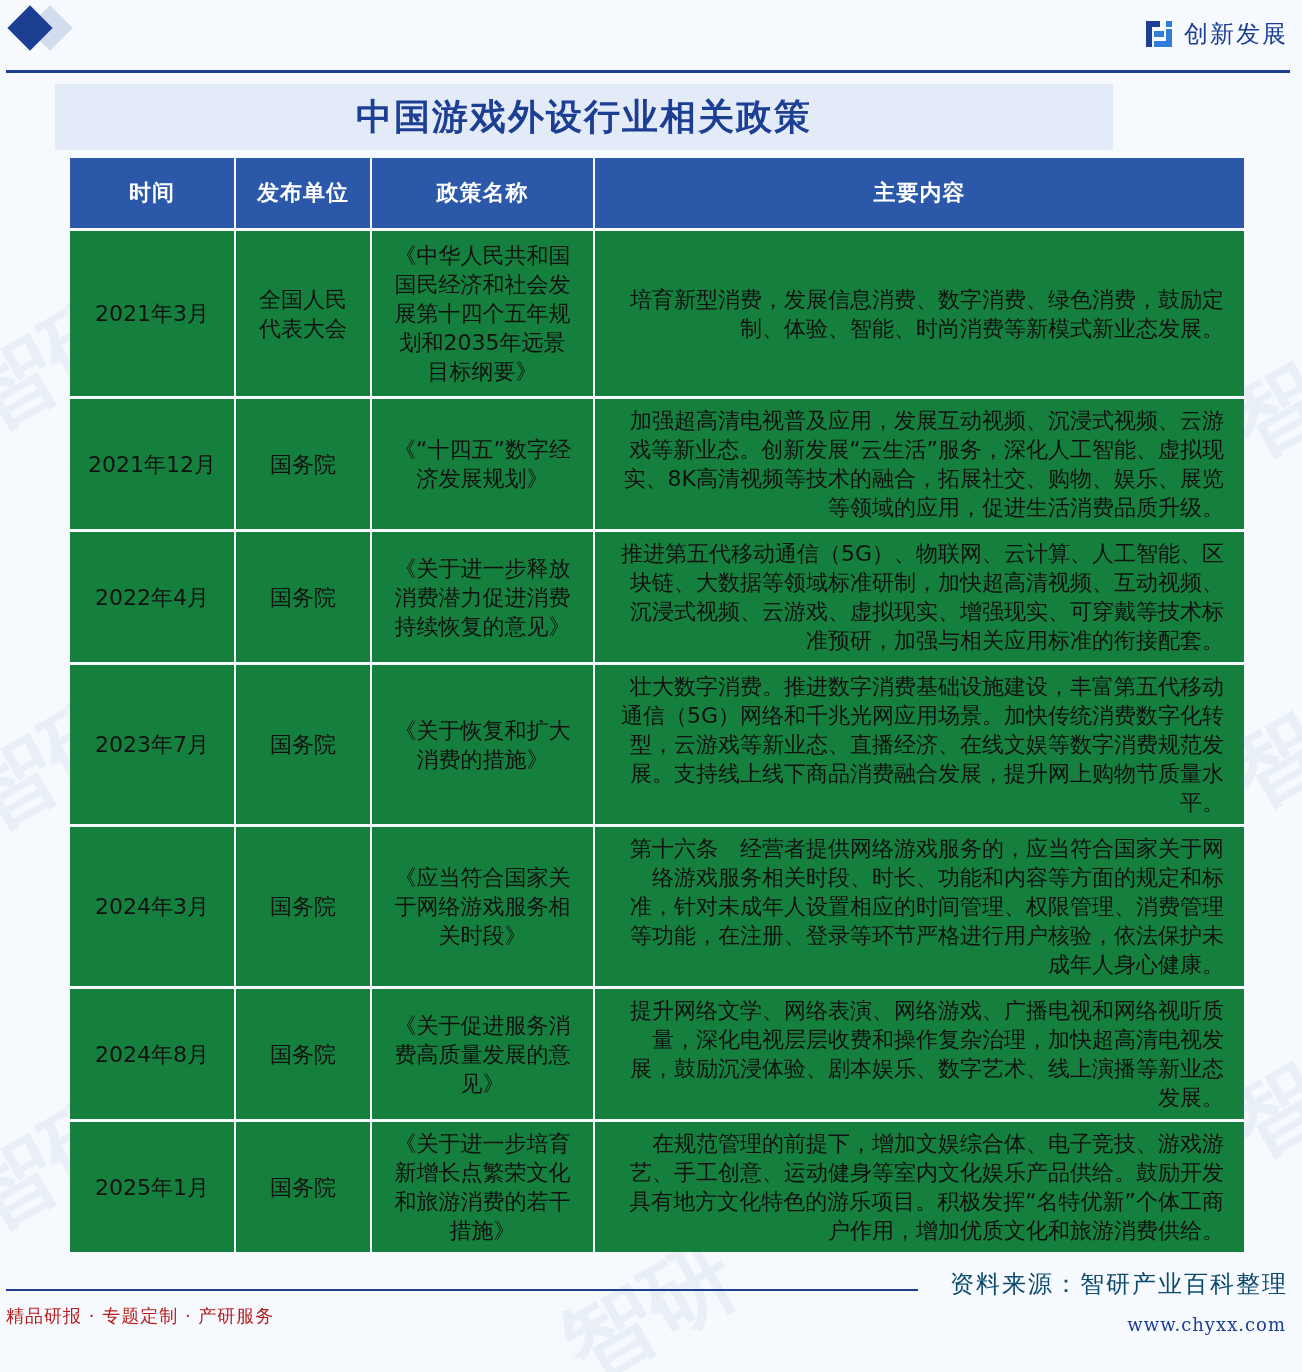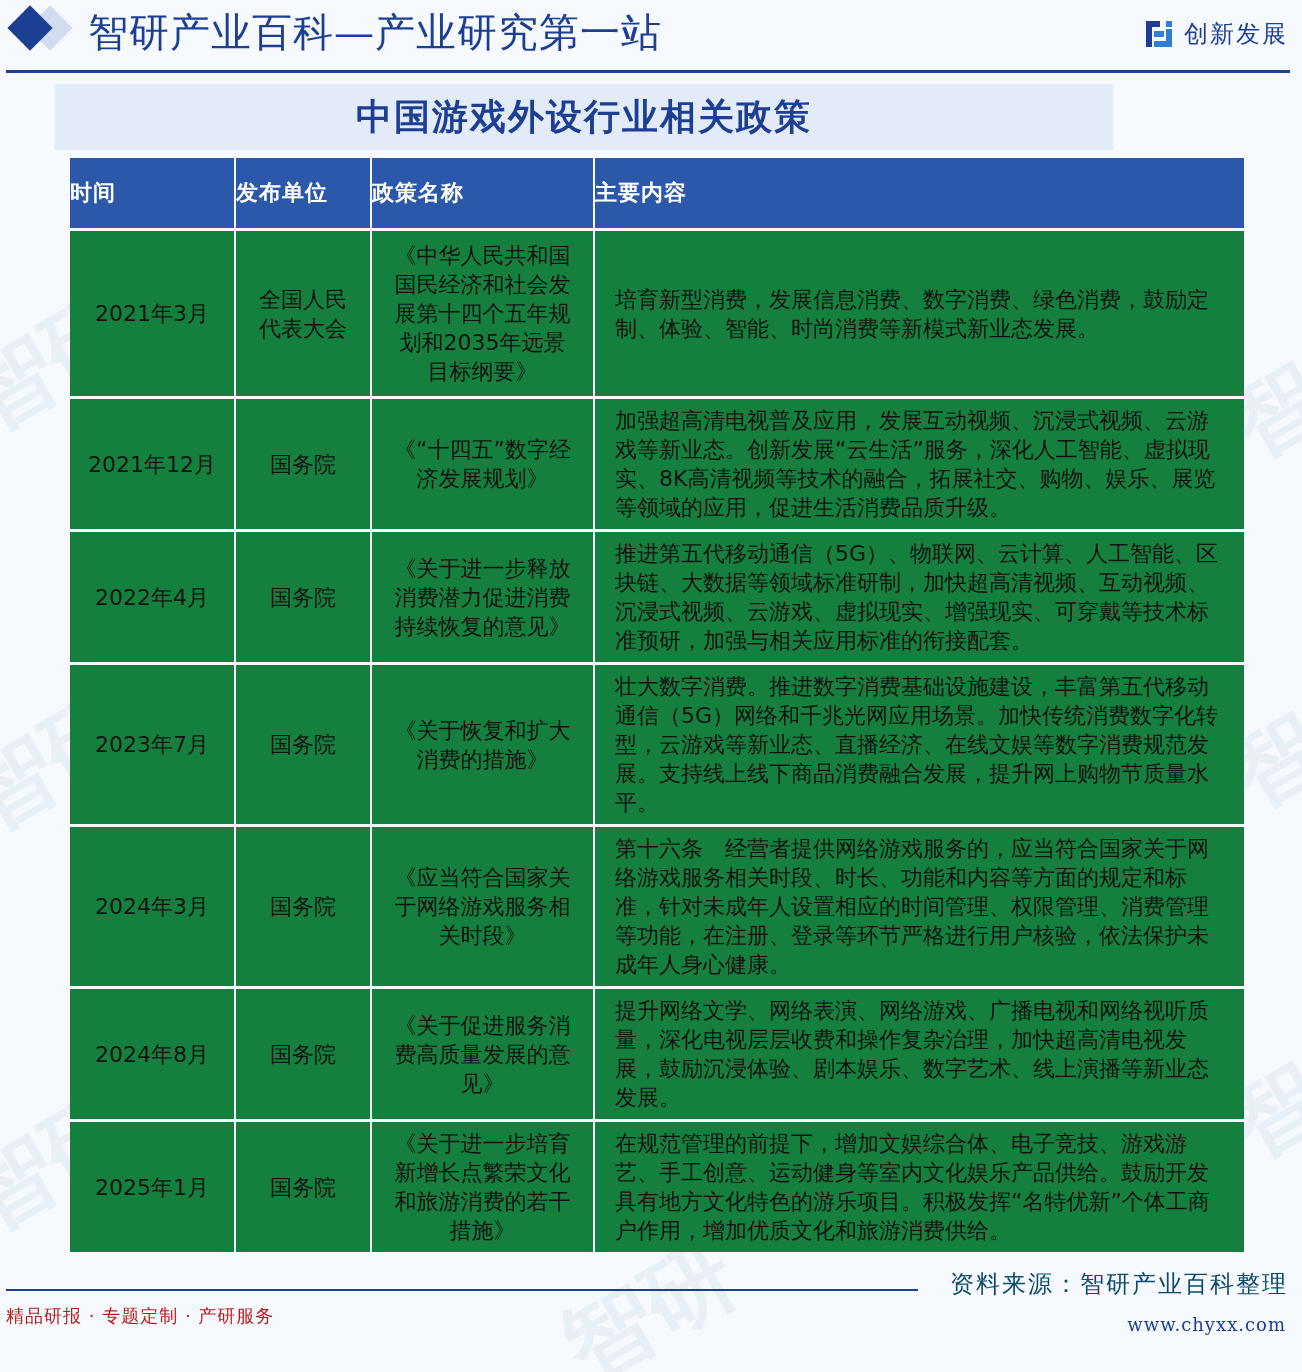--- a/index.html
+++ b/index.html
@@ -128,35 +128,35 @@
       border-spacing: 2px 0;
       table-layout: fixed;
     }
     .policy-table th {
       background: #2b58a8;
       color: #ffffff;
       font-size: 22px;
       font-weight: bold;
       height: 70px;
       padding: 0;
-      text-align: left;
+      text-align: center;
       letter-spacing: 1px;
     }
     .policy-table td {
       background: #15803d;
       color: #111111;
       font-size: 22px;
       text-align: center;
       vertical-align: middle;
       padding: 0 6px;
       line-height: 29px;
       border-top: 3px solid #f6f9fd;
     }
     .policy-table td.content {
-      text-align: left;
+      text-align: right;
       padding: 0 20px;
       line-height: 29px;
     }
     .policy-table td.name {
       padding: 0 18px;
     }
     .c1 { width: 164px; }
     .c2 { width: 134px; }
     .c3 { width: 221px; }
     .c4 { width: auto; }
@@ -200,21 +200,20 @@
   <div class="wm" style="left:-40px; top:1100px;">智研</div>
   <div class="wm" style="left:1230px; top:350px;">智</div>
   <div class="wm" style="left:1230px; top:700px;">智</div>
   <div class="wm" style="left:1230px; top:1050px;">智</div>
   <div class="wm" style="left:560px; top:1250px;">智研</div>
 </div>
 
 <div class="top-header">
   <div class="diamond-shadow"></div>
   <div class="diamond"></div>
-  <div class="site-title">智研产业百科—产业研究第一站</div>
   <div class="brand">
     <div class="brand-logo">
       <span class="b1"></span>
         <span class="b2"></span>
         <span class="b3"></span>
       <span class="b4"></span>
         <span class="b5"></span>
         <span class="b6"></span>
     </div>
     <span class="brand-name">创新发展</span>

